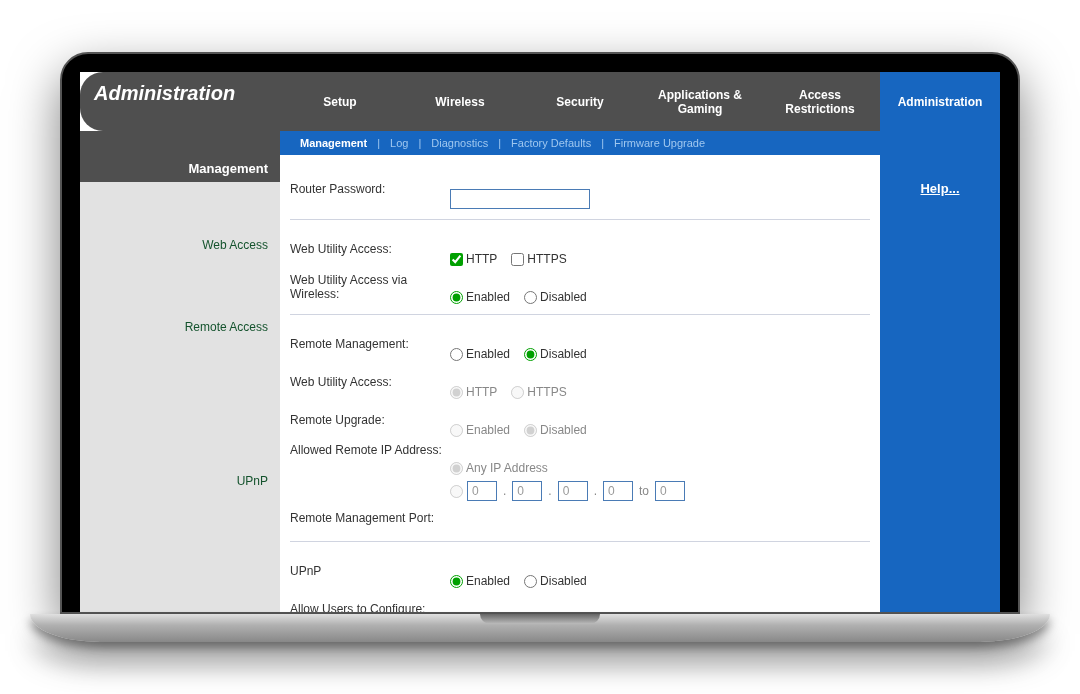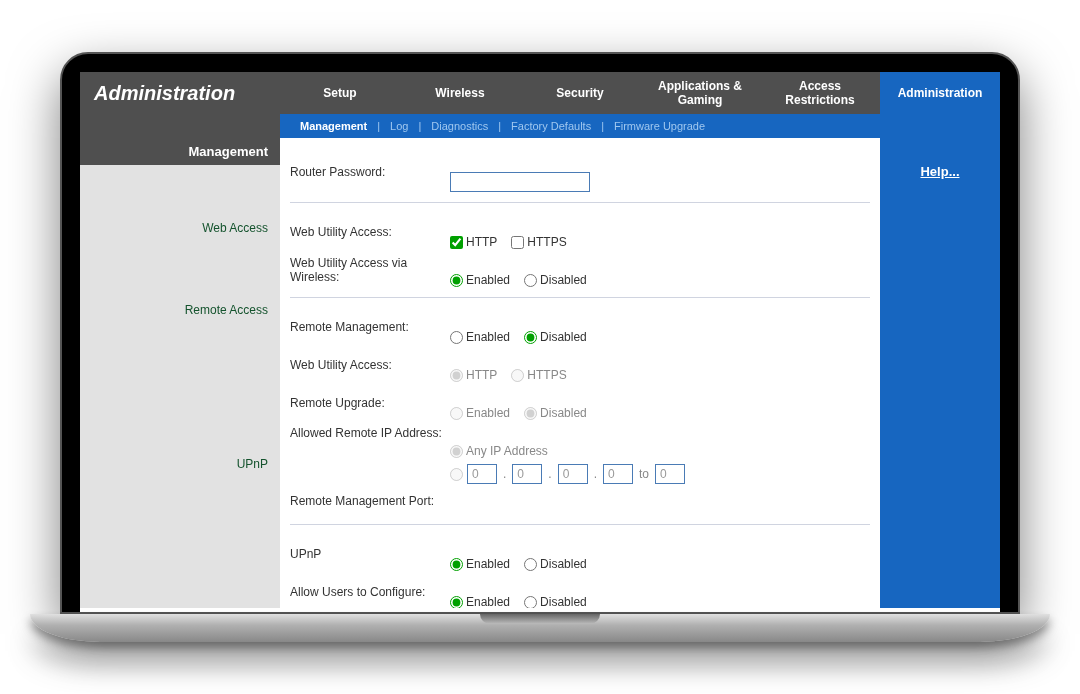--- a/index.html
+++ b/index.html
@@ -45,22 +45,23 @@
     transform:translateX(-50%);
     width:120px; height:10px;
     background: linear-gradient(#666,#bbb);
     border-radius: 0 0 10px 10px;
   }
 
   
   .hdr {
     display:flex;
     background:#4f4f4f;
-    height:42px;
+    height:59px;
     color:#fff;
+    border-radius:23px;
   }
   .hdr-title {
     width:200px;
     font-size:20px;
     font-weight:bold;
     padding:10px 0 0 14px;
     font-style: italic;
   }
   .main-tabs {
     display:flex;

